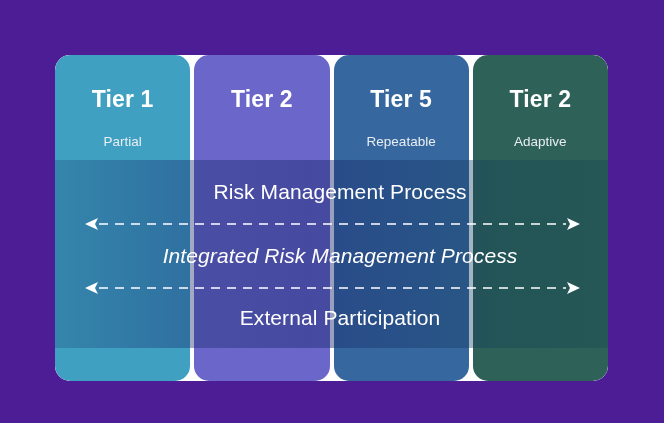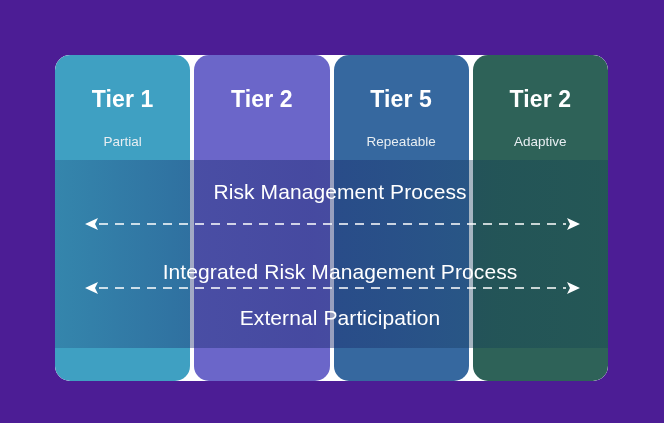--- a/index.html
+++ b/index.html
@@ -91,21 +91,21 @@
     right: 0;
     text-align: center;
     color: #ffffff;
     font-size: 21px;
     font-weight: normal;
     letter-spacing: 0.1px;
     white-space: nowrap;
     margin-left: 16px;
   }
   #label-rmp  { top: 180px; }
-  #label-irmp { top: 260px; }
+  #label-irmp { top: 244px; font-style: italic; }
   #label-ep   { top: 306px; }
 
   
   .arrow-row {
     position: absolute;
     left: 85px;
     width: 495px;
     height: 14px;
   }
   #arrow-1 { top: 217px; }

